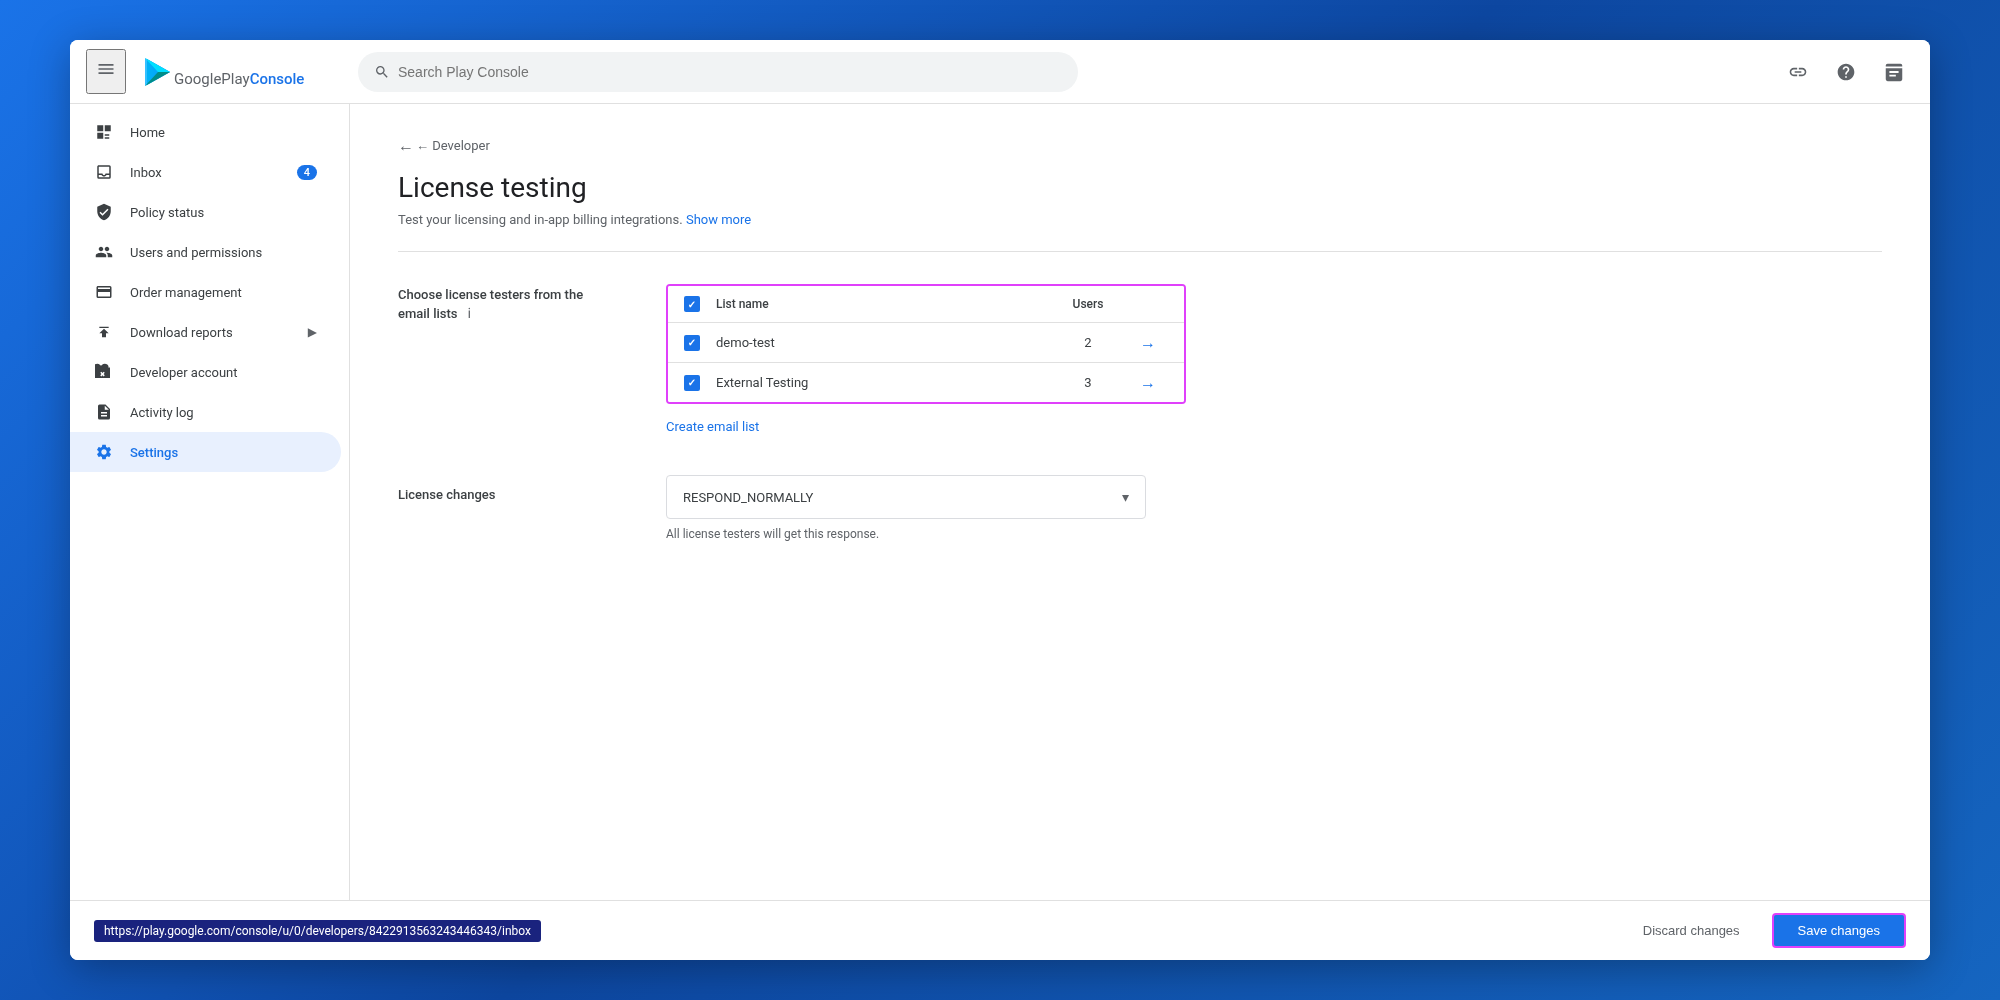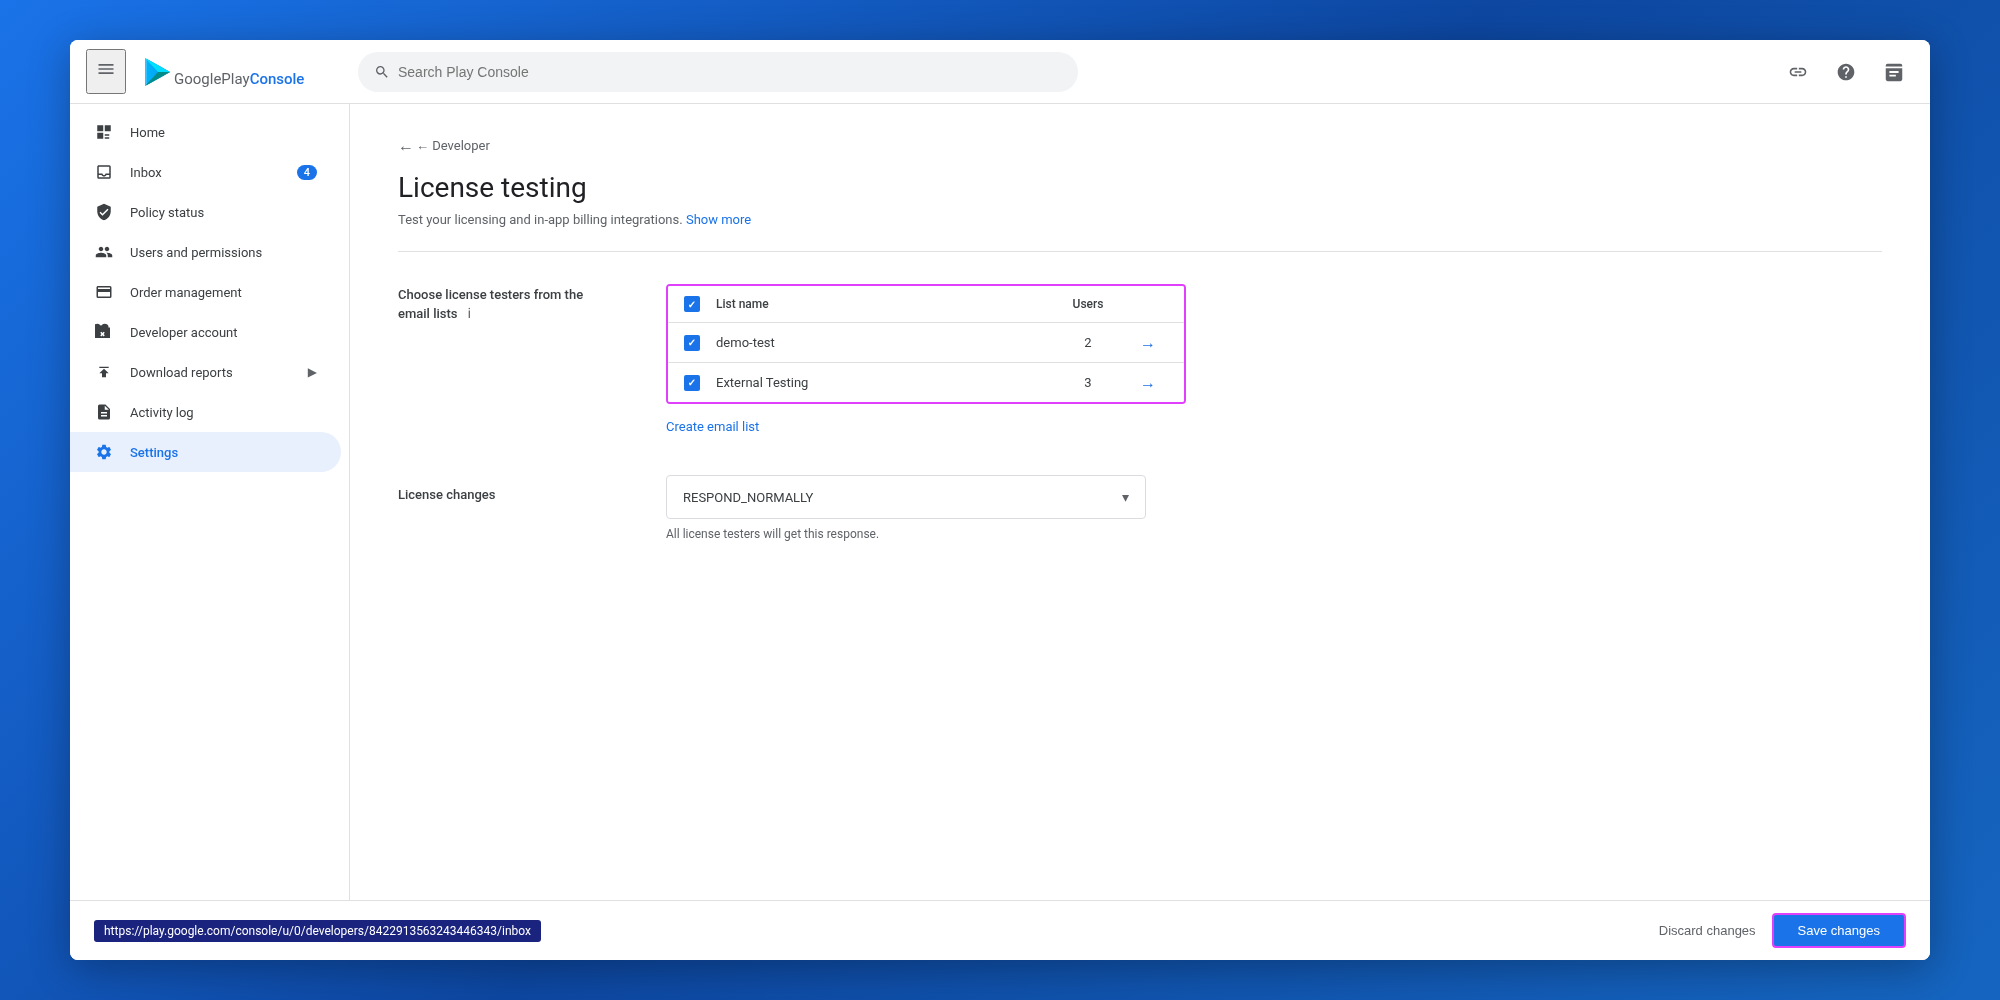--- a/index.html
+++ b/index.html
@@ -317,20 +317,21 @@
     .footer-url {
       font-size: 12px;
       color: #fff;
       background: #1a237e;
       padding: 4px 10px;
       border-radius: 3px;
     }
     .footer-actions {
       display: flex;
       align-items: center;
+      gap: 16px;
     }
     .discard-btn {
       font-size: 13px;
       color: #5f6368;
       cursor: pointer;
       background: none;
       border: none;
       padding: 8px 16px;
     }
     .save-btn {
@@ -446,35 +447,35 @@
         <span class="icon">
           <svg width="18" height="18" viewBox="0 0 24 24" fill="currentColor">
             <path d="M20 4H4c-1.11 0-2 .89-2 2v12a2 2 0 0 0 2 2h16a2 2 0 0 0 2-2V6a2 2 0 0 0-2-2zm0 14H4v-6h16v6zm0-10H4V6h16v2z"></path>
           </svg>
         </span>
         <span>Order management</span>
       </div>
 
       <div class="sidebar-item">
         <span class="icon">
-          <svg width="18" height="18" viewBox="0 0 24 24" fill="currentColor">
-            <path d="M20 6h-2.18c.07-.44.18-.88.18-1.36C18 2.53 15.5 1 13 1c-1.36 0-2.56.5-3.46 1.3L8 3.73 6.46 2.3C5.56 1.5 4.36 1 3 1 .5 1-2 2.53-2 4.64c0 .48.11.92.18 1.36H-2v14h22V6zm-8.46 11.85L10 16.27l-1.54 1.58L7 16.3l1.54-1.58L7 13.15l1.46-1.55L10 13.18l1.54-1.58L13 13.15l-1.54 1.57L13 16.3l-1.46 1.55z"></path>
-          </svg>
-        </span>
-        <span>Developer account</span>
-      </div>
-
-      <div class="sidebar-item">
-        <span class="icon">
           <svg width="16" height="16" viewBox="0 0 24 24" fill="currentColor">
             <path d="M5 4v2h14V4H5zm0 10h4v6h6v-6h4l-7-7-7 7z"></path>
           </svg>
         </span>
         <span>Download reports</span>
         <span class="expand-icon">▶</span>
+      </div>
+
+      <div class="sidebar-item">
+        <span class="icon">
+          <svg width="18" height="18" viewBox="0 0 24 24" fill="currentColor">
+            <path d="M20 6h-2.18c.07-.44.18-.88.18-1.36C18 2.53 15.5 1 13 1c-1.36 0-2.56.5-3.46 1.3L8 3.73 6.46 2.3C5.56 1.5 4.36 1 3 1 .5 1-2 2.53-2 4.64c0 .48.11.92.18 1.36H-2v14h22V6zm-8.46 11.85L10 16.27l-1.54 1.58L7 16.3l1.54-1.58L7 13.15l1.46-1.55L10 13.18l1.54-1.58L13 13.15l-1.54 1.57L13 16.3l-1.46 1.55z"></path>
+          </svg>
+        </span>
+        <span>Developer account</span>
       </div>
 
 
       <div class="sidebar-item">
         <span class="icon">
           <svg width="18" height="18" viewBox="0 0 24 24" fill="currentColor">
             <path d="M14 2H6a2 2 0 0 0-2 2v16a2 2 0 0 0 2 2h12a2 2 0 0 0 2-2V8l-6-6zm2 16H8v-2h8v2zm0-4H8v-2h8v2zm-3-5V3.5L18.5 9H13z"></path>
           </svg>
         </span>
         <span>Activity log</span>

